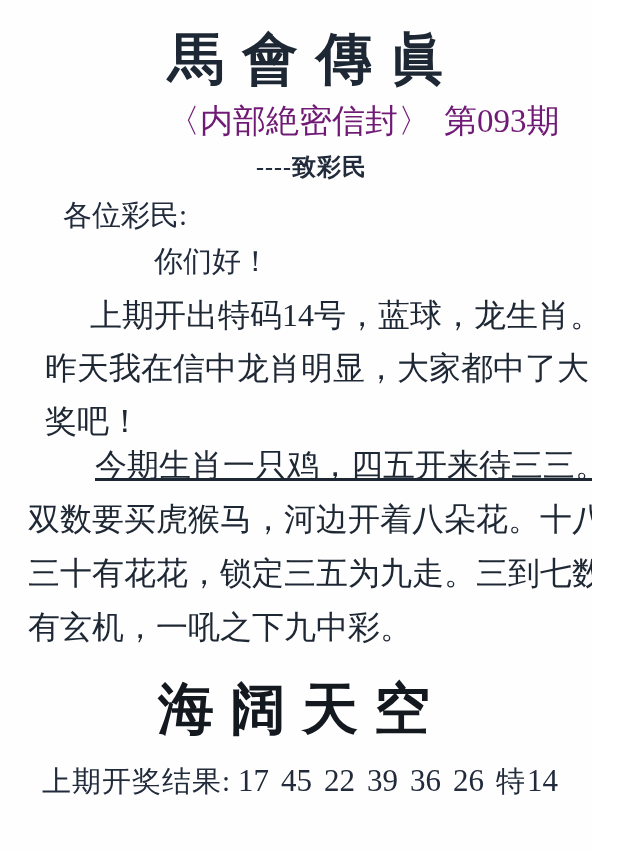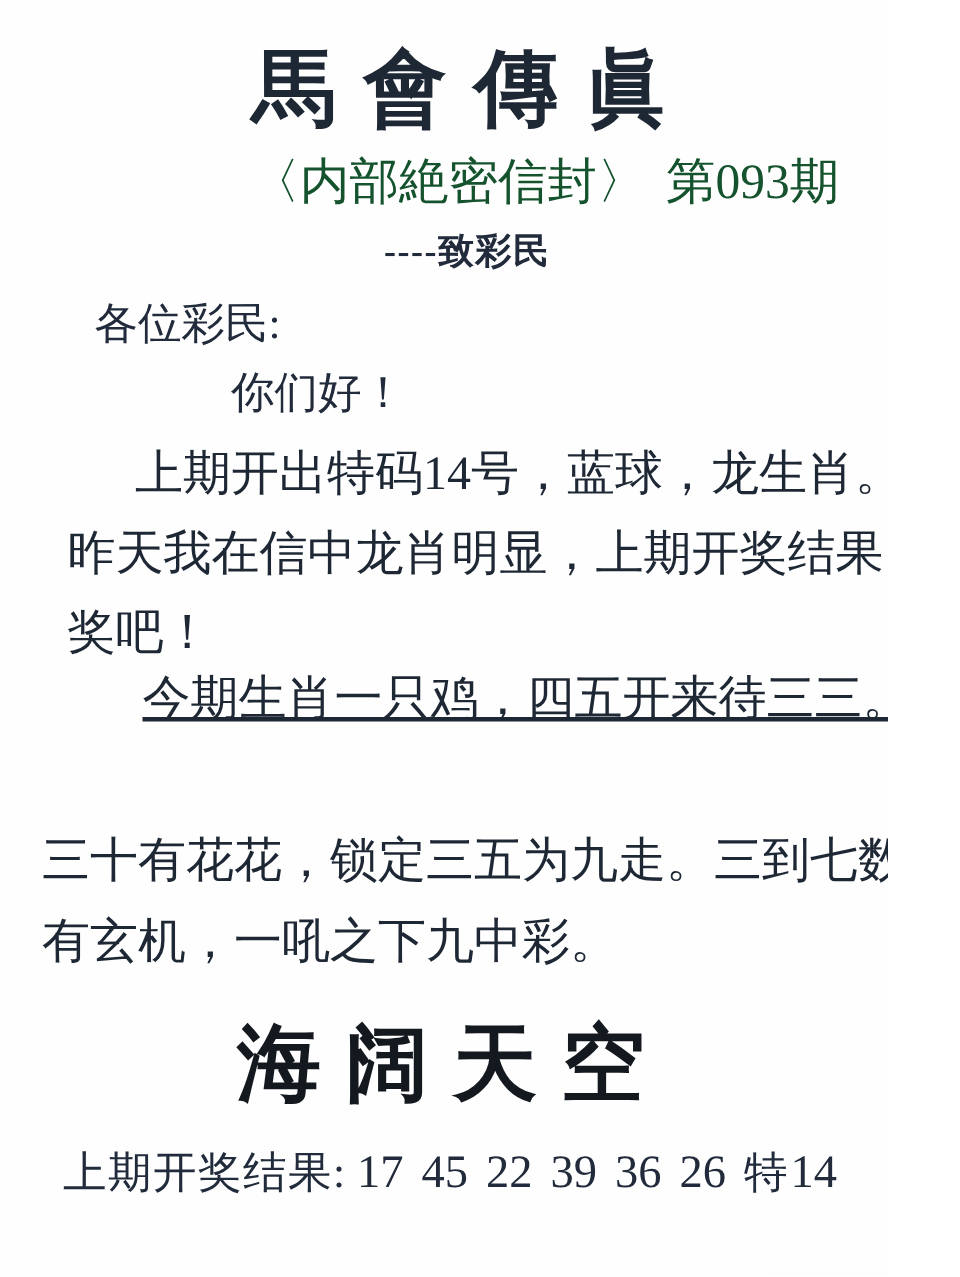--- a/index.html
+++ b/index.html
@@ -27,21 +27,21 @@
     font-weight: 600;
     letter-spacing: 18px;
     color: #1e2734;
   }
   .issue-line {
     position: absolute;
     top: 99px;
     left: 167px;
     font-size: 33px;
     font-weight: 500;
-    color: #14532d;
+    color: #701a75;
   }
   .issue-no { margin-left: 13px; }
   .dedication {
     position: absolute;
     top: 151px;
     left: 256px;
     font-size: 24px;
     font-weight: 600;
     letter-spacing: 1px;
   }
@@ -110,23 +110,24 @@
     <span>〈内部絶密信封〉</span><span class="issue-no">第093期</span>
   </div>
 
   <div class="dedication">----致彩民</div>
 
   <div class="salutation">各位彩民:</div>
 
   <div class="greeting">你们好！</div>
 
   <div class="bodyline l1">上期开出特码14号，蓝球，龙生肖。</div>
-  <div class="bodyline l2">昨天我在信中龙肖明显，上期开奖结果</div>
+  <div class="bodyline l2">昨天我在信中龙肖明显，大家都中了大</div>
   <div class="bodyline l3">奖吧！</div>
   <div class="bodyline l4">今期生肖一只鸡，四五开来待三三。</div>
+  <div class="bodyline l5">双数要买虎猴马，河边开着八朵花。十八</div>
   <div class="bodyline l6">三十有花花，锁定三五为九走。三到七数</div>
   <div class="bodyline l7">有玄机，一吼之下九中彩。</div>
 
   <h2 class="slogan">海阔天空</h2>
 
   <div class="result">
     <span class="result-label">上期开奖结果:</span>
     <span class="num">17</span>
     <span class="num">45</span>
     <span class="num">22</span>

